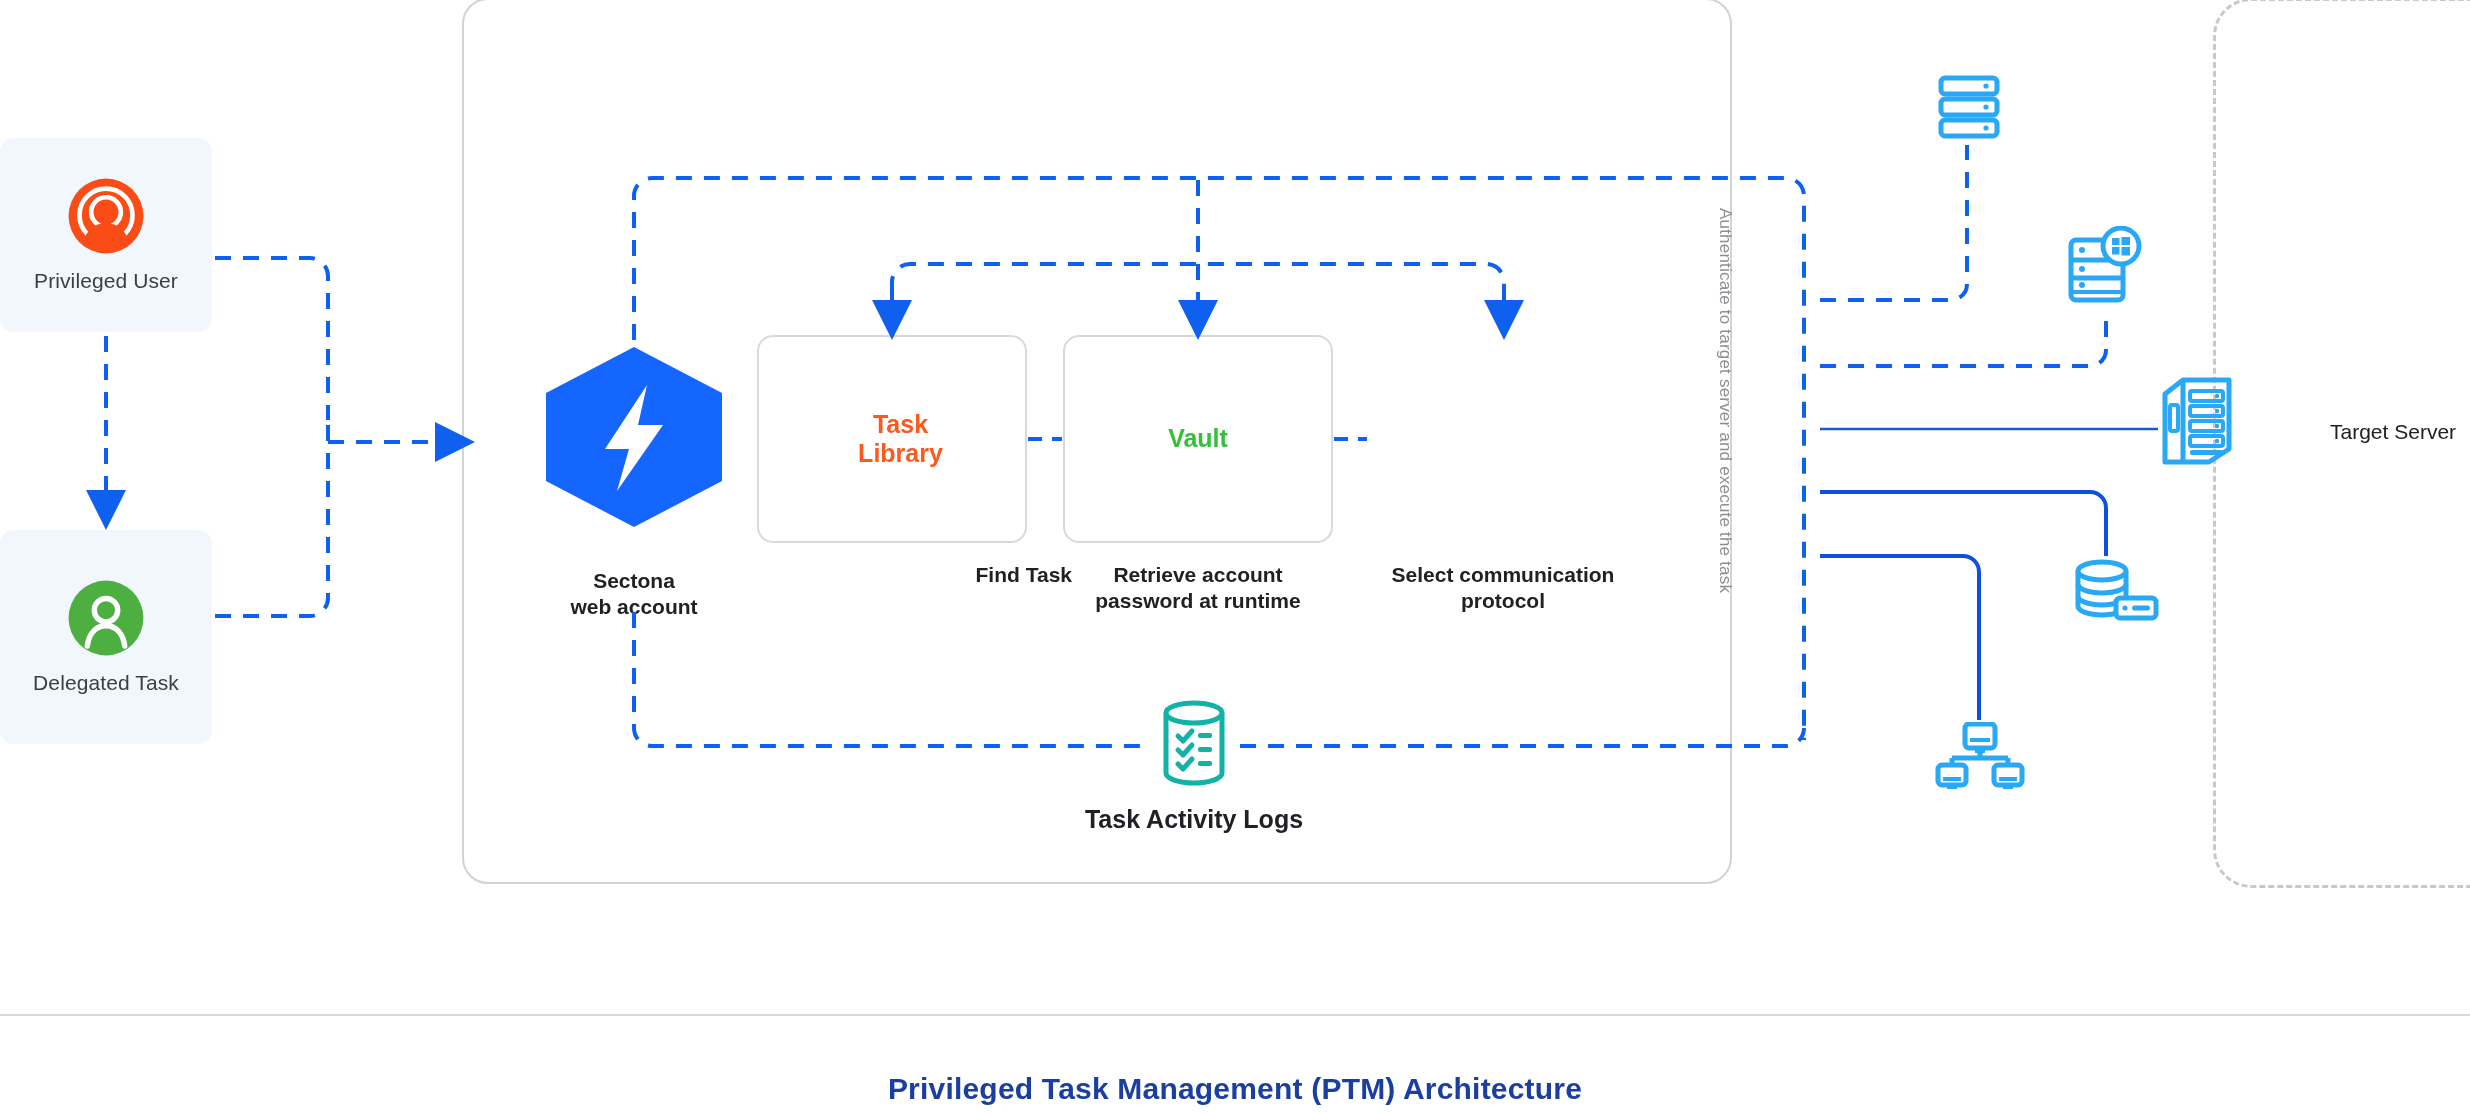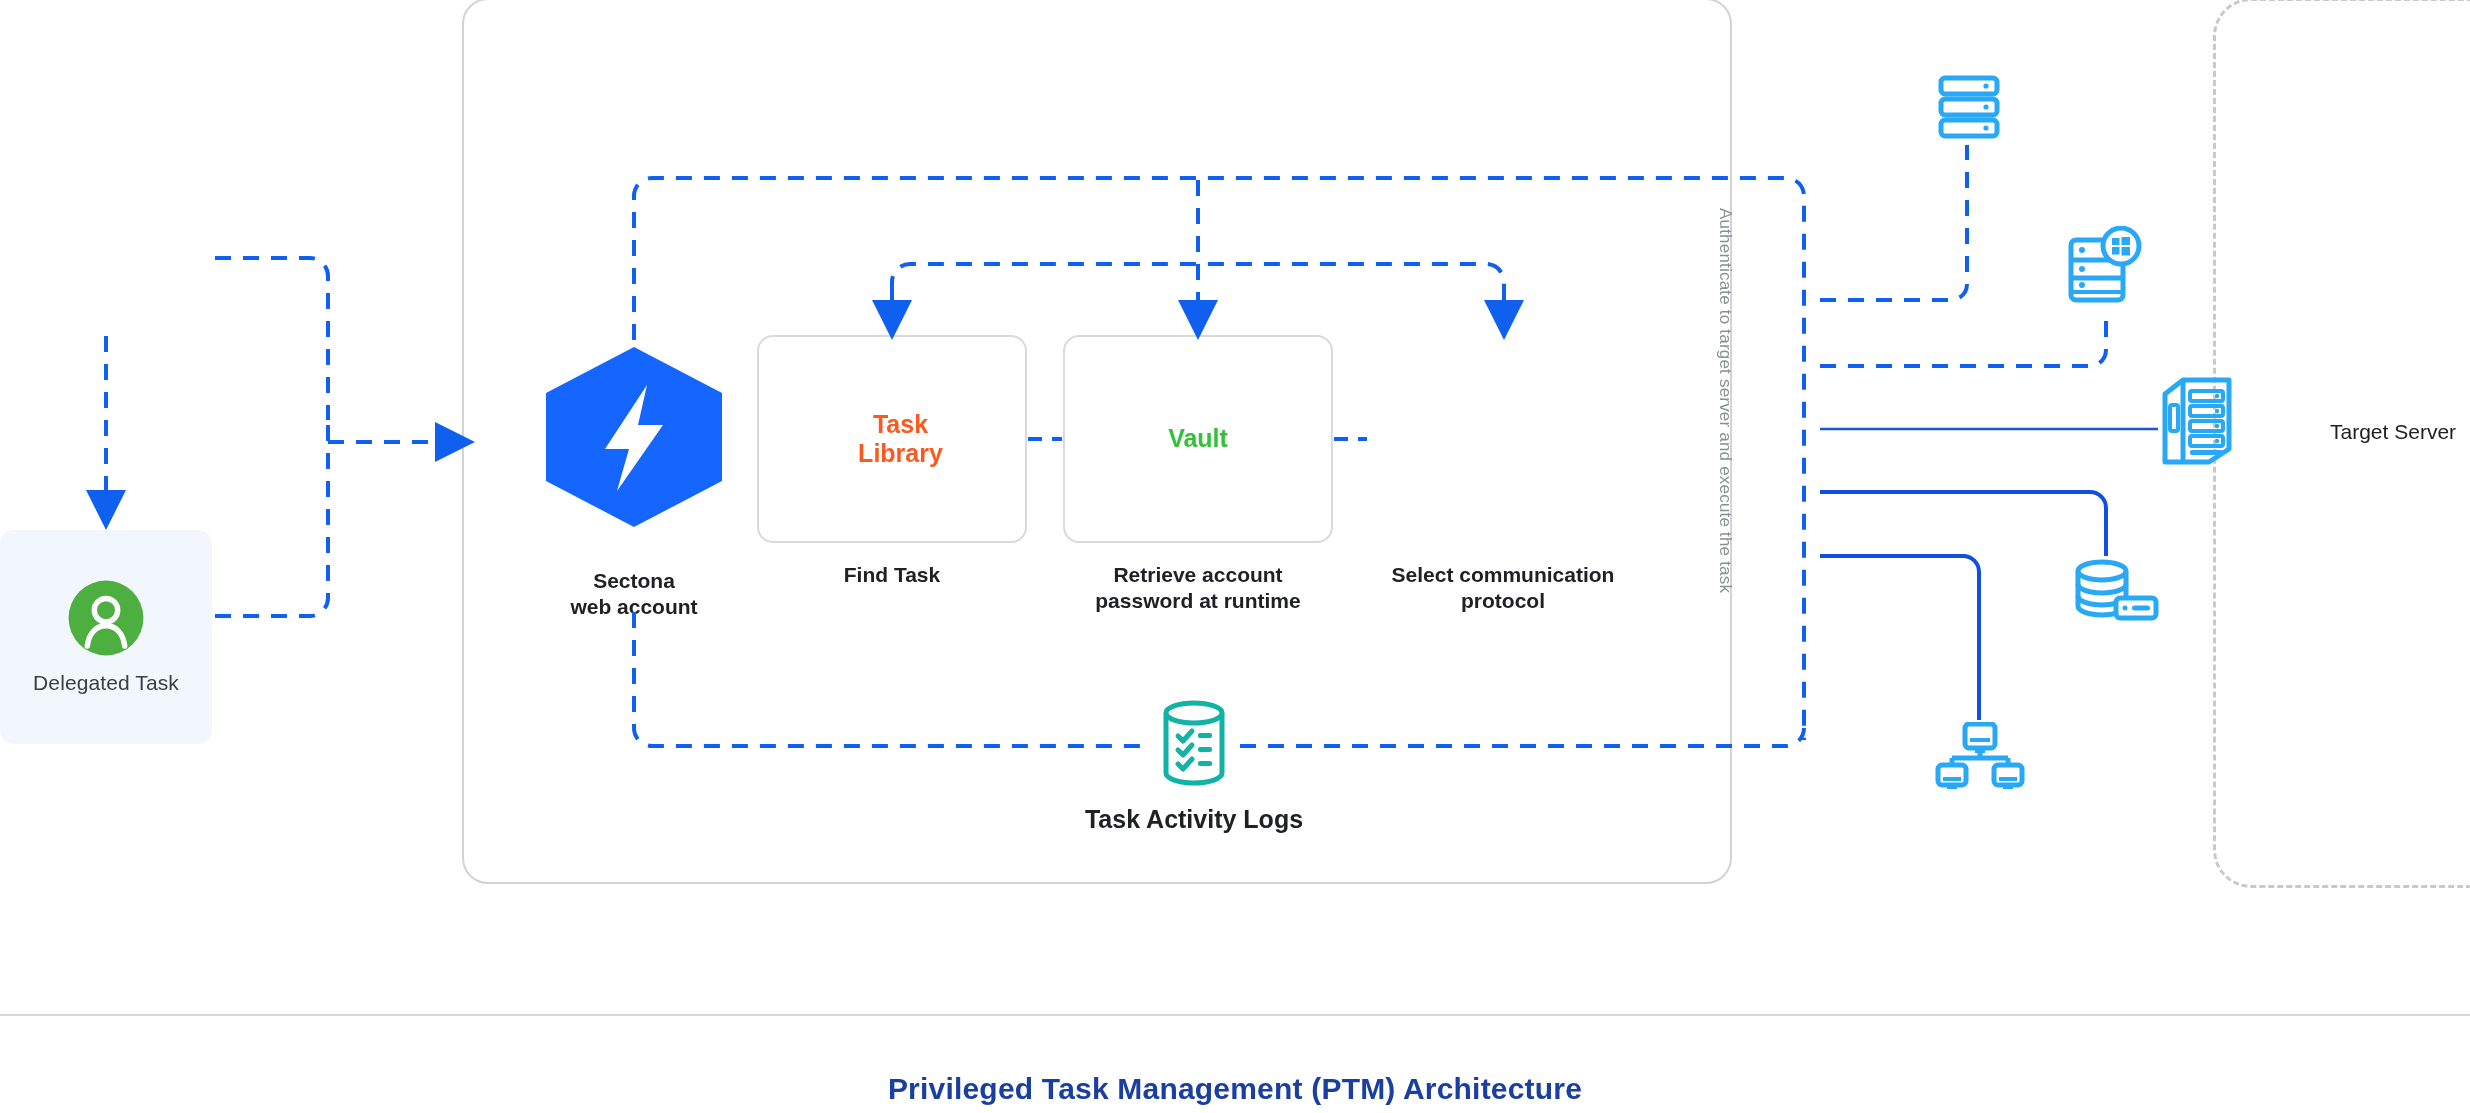--- a/index.html
+++ b/index.html
@@ -84,20 +84,34 @@
 </head>
 <body>
 
 <div id="stage">
 
   <div class="main-box"></div>
 
   <div class="target-zone"></div>
   <div class="target-cap">Target Server</div>
 
+  <div class="user-card" style="left:0px;top:138px;width:212px;height:194px;">
+    <svg class="ico" viewBox="0 0 100 100">
+      <circle cx="50" cy="50" r="48" fill="#fa4c16"></circle>
+      <circle cx="50" cy="49" r="34" fill="none" stroke="#ffffff" stroke-width="6"></circle>
+      <circle cx="50" cy="45" r="19" fill="none" stroke="#ffffff" stroke-width="6"></circle>
+      <circle cx="50" cy="45" r="12" fill="#fa4c16"></circle>
+      <path d="M50 59c-15 0-26 11-29 23a48 48 0 0058 0c-3-12-14-23-29-23z" fill="#fa4c16"></path>
+      <path d="M50 57c-14 0-24 10-27 21h54c-3-11-13-21-27-21z" fill="#ffffff" opacity="0"></path>
+      <circle cx="50" cy="46" r="12" fill="#fa4c16"></circle>
+      <path d="M31 86c2-11 9-19 19-19s17 8 19 19z" fill="#fa4c16"></path>
+      <circle cx="50" cy="45.5" r="11.5" fill="#fa4c16"></circle>
+    </svg>
+    <div class="cap">Privileged User</div>
+  </div>
 
   <div class="user-card" style="left:0px;top:530px;width:212px;height:214px;">
     <svg class="ico" viewBox="0 0 100 100">
       <circle cx="50" cy="50" r="48" fill="#4caf3f"></circle>
       <circle cx="50" cy="40" r="15" fill="none" stroke="#ffffff" stroke-width="7"></circle>
       <path d="M26 86c2-16 11-26 24-26s22 10 24 26" fill="none" stroke="#ffffff" stroke-width="7" stroke-linecap="round"></path>
     </svg>
     <div class="cap">Delegated Task</div>
   </div>
 
@@ -111,21 +125,21 @@
     <span>Sectona</span><br>
     <span>web account</span>
   </div>
 
   <div class="stage-box" style="left:757px;top:335px;width:270px;height:208px;padding-left:17px;">
     <div class="lbl" style="color:#fa5a1e;">
       <span>Task</span><br>
       <span>Library</span>
     </div>
   </div>
-  <div class="stage-cap" style="left:712px;top:562px;width:360px;">
+  <div class="stage-cap" style="left:712px;top:562px;width:360px;text-align:right;">
     <span>Find Task</span>
   </div>
 
   <div class="stage-box" style="left:1063px;top:335px;width:270px;height:208px;">
     <div class="lbl" style="color:#34c138;">
       <span>Vault</span>
     </div>
   </div>
   <div class="stage-cap" style="left:1018px;top:562px;width:360px;">
     <span>Retrieve account</span><br>

